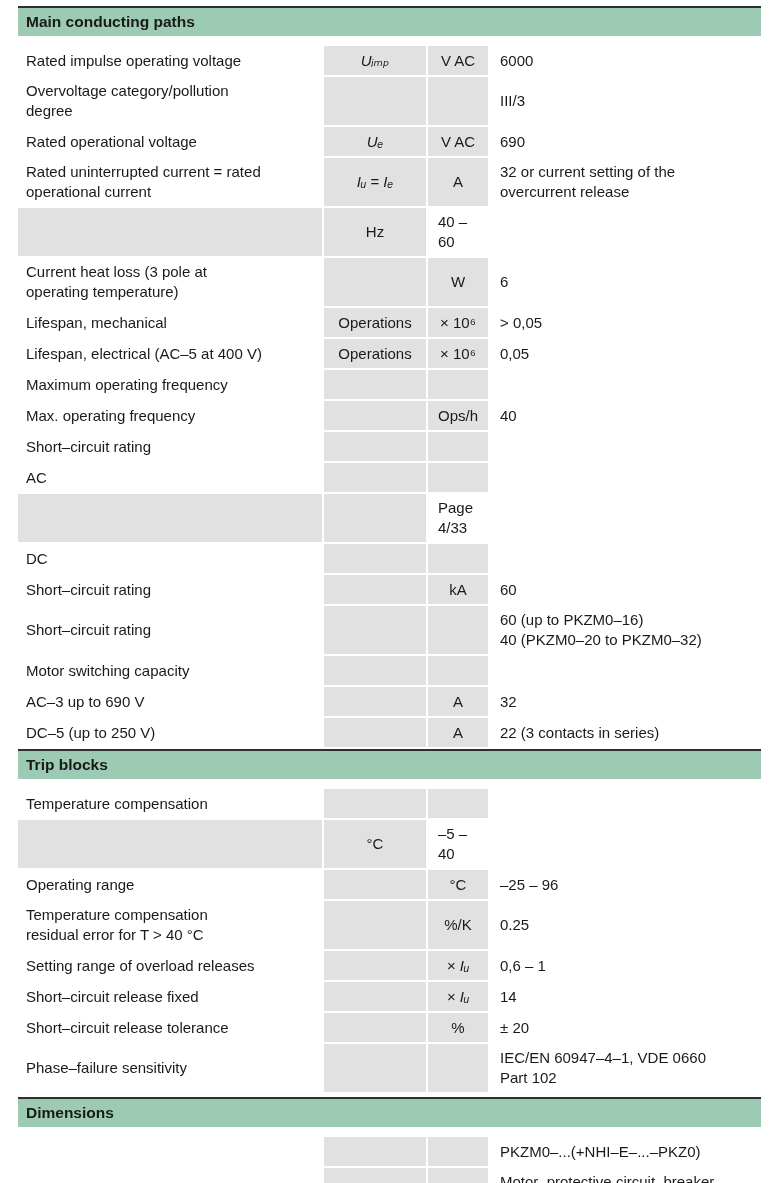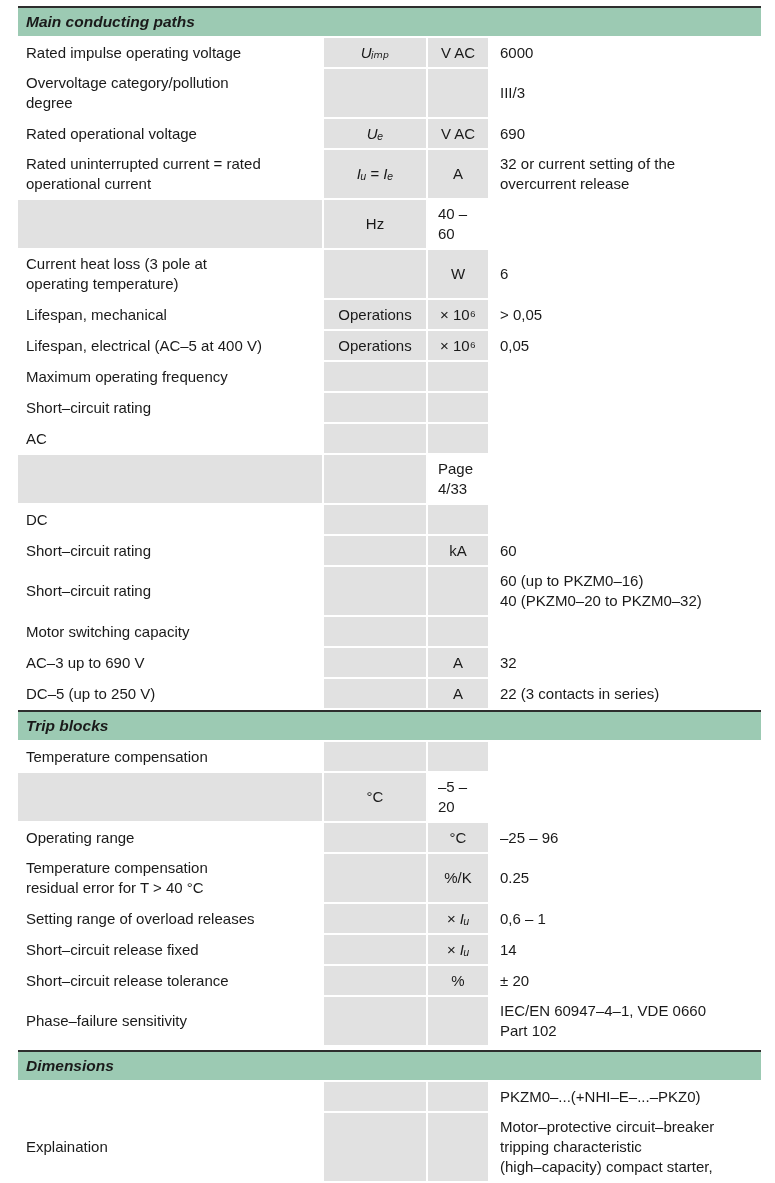--- a/index.html
+++ b/index.html
@@ -14,22 +14,21 @@
     width:775px;height:1183px;overflow:hidden;background:#fff;
     font-family:"Liberation Sans","DejaVu Sans",sans-serif;
     font-size:15px;color:var(--text);
   }
   .sheet{padding:6px 14px 0 18px;}
   .sec{
     background:var(--header-bg);
     border-top:2px solid var(--rule);
     font-weight:bold;font-size:15.5px;
     padding:4px 8px;line-height:20px;
-    margin-bottom:2px;
-    font-style:italic;
+    margin-bottom:10px;
   }
   .sec.gap-top{margin-top:5px;}
   .row{
     display:grid;
     grid-template-columns:304px 102px 60px 1fr;
     column-gap:2px;
     margin-bottom:2px;
     align-items:center;
     min-height:29px;
   }
@@ -114,20 +113,26 @@
     <div class="c c4">0,05</div>
   </div>
 
   <div class="row">
     <div class="c c1">Maximum operating frequency</div>
     <div class="c c2"></div>
     <div class="c c3"></div>
     <div class="c c4"></div>
   </div>
 
+  <div class="row">
+    <div class="c c1">Max. operating frequency</div>
+    <div class="c c2"></div>
+    <div class="c c3">Ops/h</div>
+    <div class="c c4">40</div>
+  </div>
 
   <div class="row">
     <div class="c c1">Short–circuit rating</div>
     <div class="c c2"></div>
     <div class="c c3"></div>
     <div class="c c4"></div>
   </div>
 
   <div class="row">
     <div class="c c1">AC</div>
@@ -192,21 +197,21 @@
   <div class="row">
     <div class="c c1">Temperature compensation</div>
     <div class="c c2"></div>
     <div class="c c3"></div>
     <div class="c c4"></div>
   </div>
 
   <div class="row">
     <div class="c c2"></div>
     <div class="c c3">°C</div>
-    <div class="c c4">–5 – 20</div>
+    <div class="c c4">–5 – 40</div>
   </div>
 
   <div class="row">
     <div class="c c1">Operating range</div>
     <div class="c c2"></div>
     <div class="c c3">°C</div>
     <div class="c c4">–25 – 96</div>
   </div>
 
   <div class="row">

